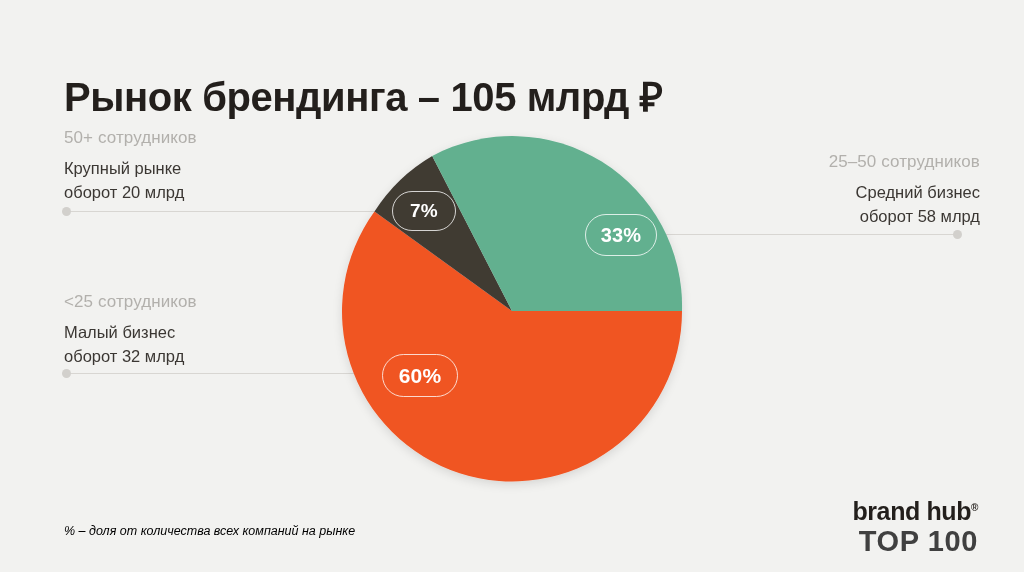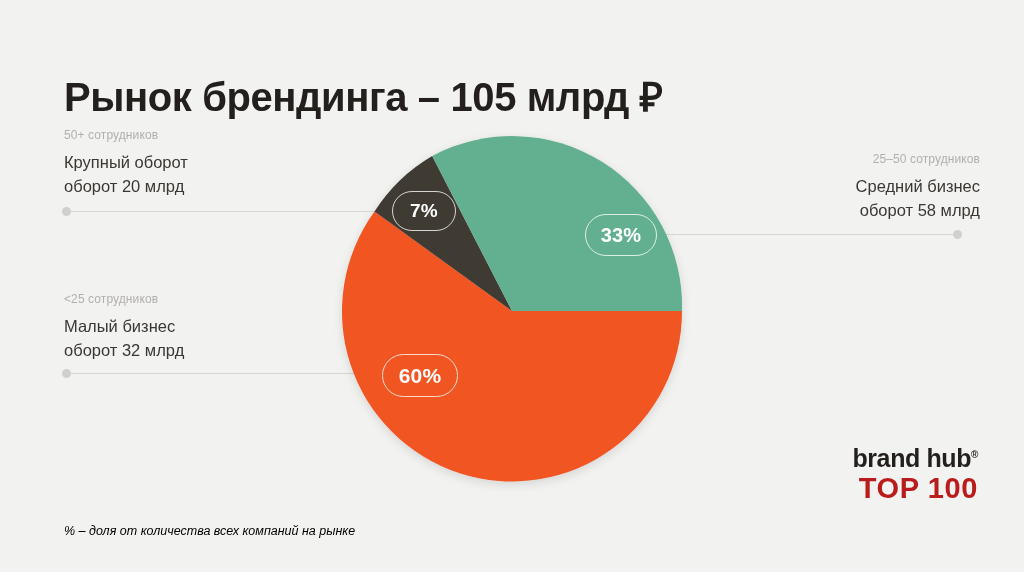--- a/index.html
+++ b/index.html
@@ -29,21 +29,21 @@
     letter-spacing: -0.4px;
     color: #231f1c;
     white-space: nowrap;
   }
 
   
   .callout {
     position: absolute;
   }
   .callout .eyebrow {
-    font-size: 12px;
+    font-size: 17px;
     font-weight: 400;
     color: #b2b0ac;
     letter-spacing: 0.1px;
     line-height: 1.2;
     margin-bottom: 9px;
     white-space: nowrap;
   }
   .callout .body {
     font-size: 16.5px;
     font-weight: 400;
@@ -127,40 +127,40 @@
     font-size: 12.5px;
     font-style: italic;
     color: #000000;
     white-space: nowrap;
   }
 
   
   #logo {
     position: absolute;
     right: 46px;
-    top: 445px;
+    top: 498px;
     text-align: right;
   }
   #logo-brandhub {
     font-size: 25px;
     font-weight: 700;
     color: #231f1c;
     letter-spacing: -0.4px;
     line-height: 1.05;
     white-space: nowrap;
   }
   #logo-reg {
     font-size: 10px;
     vertical-align: super;
     font-weight: 700;
   }
   #logo-top100 {
     font-size: 29px;
     font-weight: 700;
-    color: #b91c1c;
+    color: #404040;
     letter-spacing: 0.6px;
     line-height: 1.1;
     margin-top: 2px;
     white-space: nowrap;
   }
 </style>
 </head>
 <body>
 
 <div id="slide">
@@ -199,21 +199,21 @@
   </div>
   <div class="badge" id="badge-33">
     <span>33%</span>
   </div>
   <div class="badge" id="badge-60">
     <span>60%</span>
   </div>
 
   <div class="callout" id="callout-large">
     <div class="eyebrow">50+ сотрудников</div>
-    <div class="body">Крупный оборот</div>
+    <div class="body">Крупный рынке</div>
     <div class="body">оборот 20 млрд</div>
   </div>
 
   <div class="callout" id="callout-small">
     <div class="eyebrow">&lt;25 сотрудников</div>
     <div class="body">Малый бизнес</div>
     <div class="body">оборот 32 млрд</div>
   </div>
 
   <div class="callout right" id="callout-medium">

